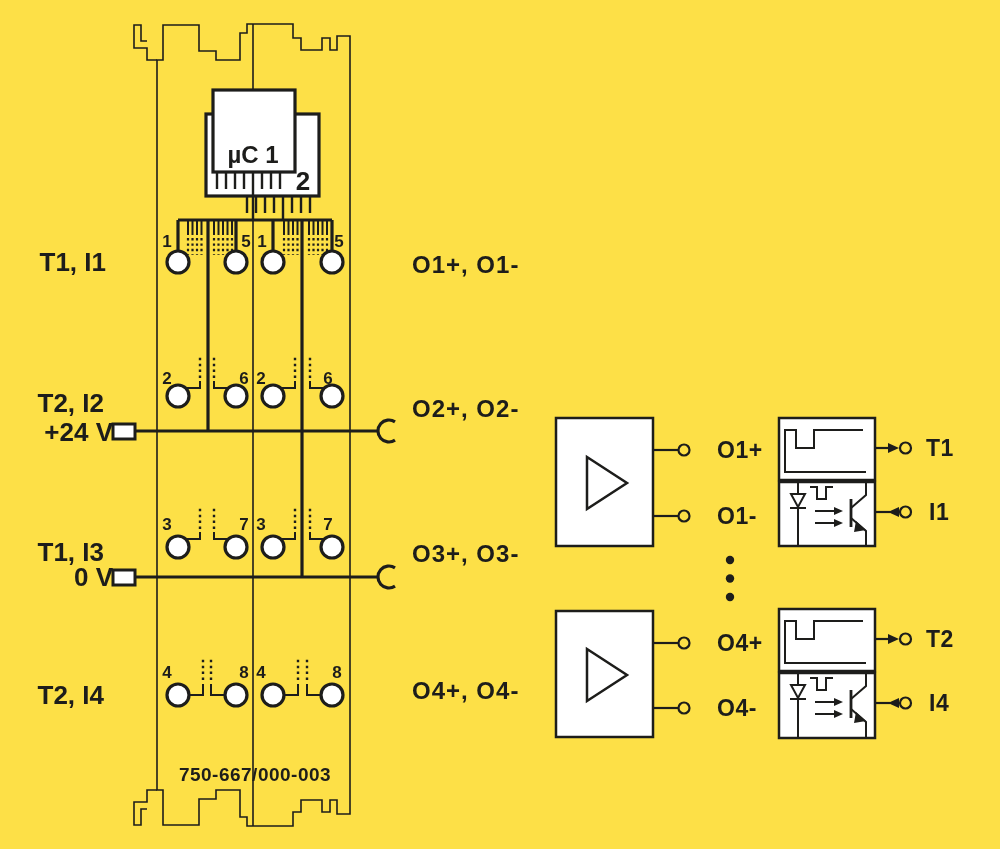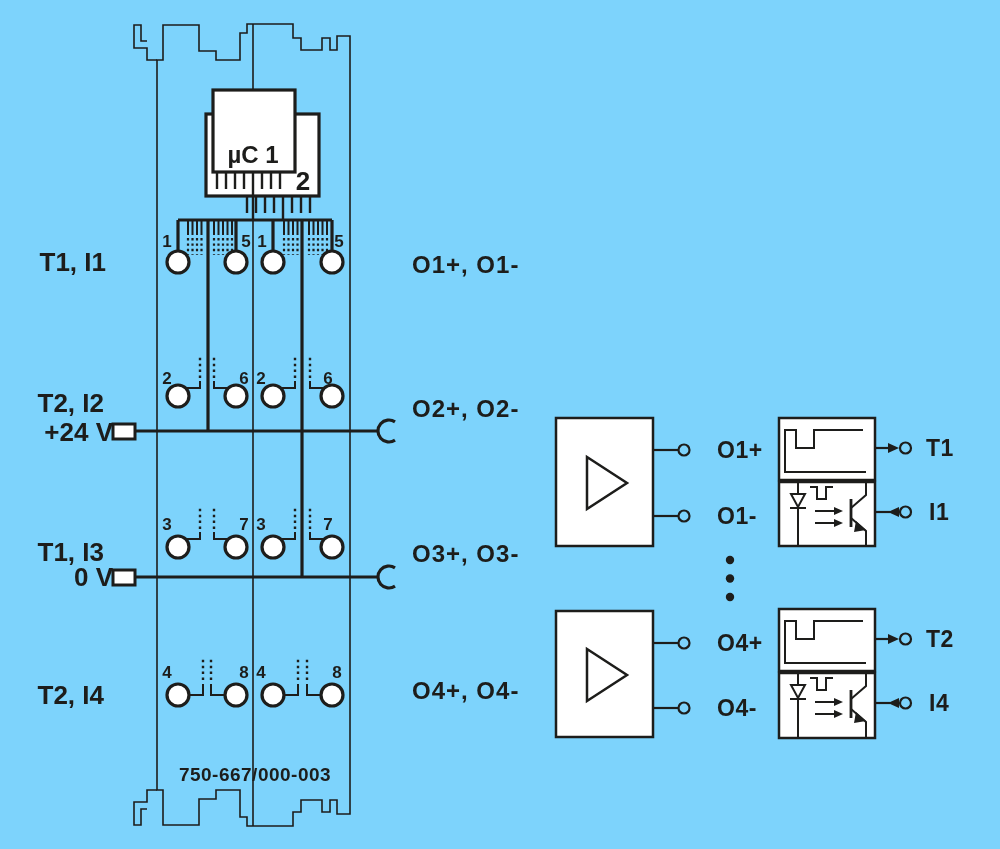--- a/index.html
+++ b/index.html
@@ -1,16 +1,16 @@
 <!DOCTYPE html>
 <html><head>
 <meta charset="utf-8">
 <style>
   html,body{margin:0;padding:0;background:#ffffff;}
-  .canvas{position:relative;width:1000px;height:849px;background:#7dd3fc;overflow:hidden;
+  .canvas{position:relative;width:1000px;height:849px;background:#fde047;overflow:hidden;
           font-family:"Liberation Sans", sans-serif;}
   svg{position:absolute;left:0;top:0;}
   svg text{fill:#1d1d1b;font-family:"Liberation Sans", sans-serif;font-weight:bold;}
   .t-left{font-size:26px;}
   .t-mid{font-size:24px;letter-spacing:1px;}
   .t-num{font-size:17px;}
   .t-uc{font-size:24px;}
   .t-uc2{font-size:26px;}
   .t-part{font-size:19px;letter-spacing:0.5px;}
   .t-right{font-size:23px;letter-spacing:0.5px;}

